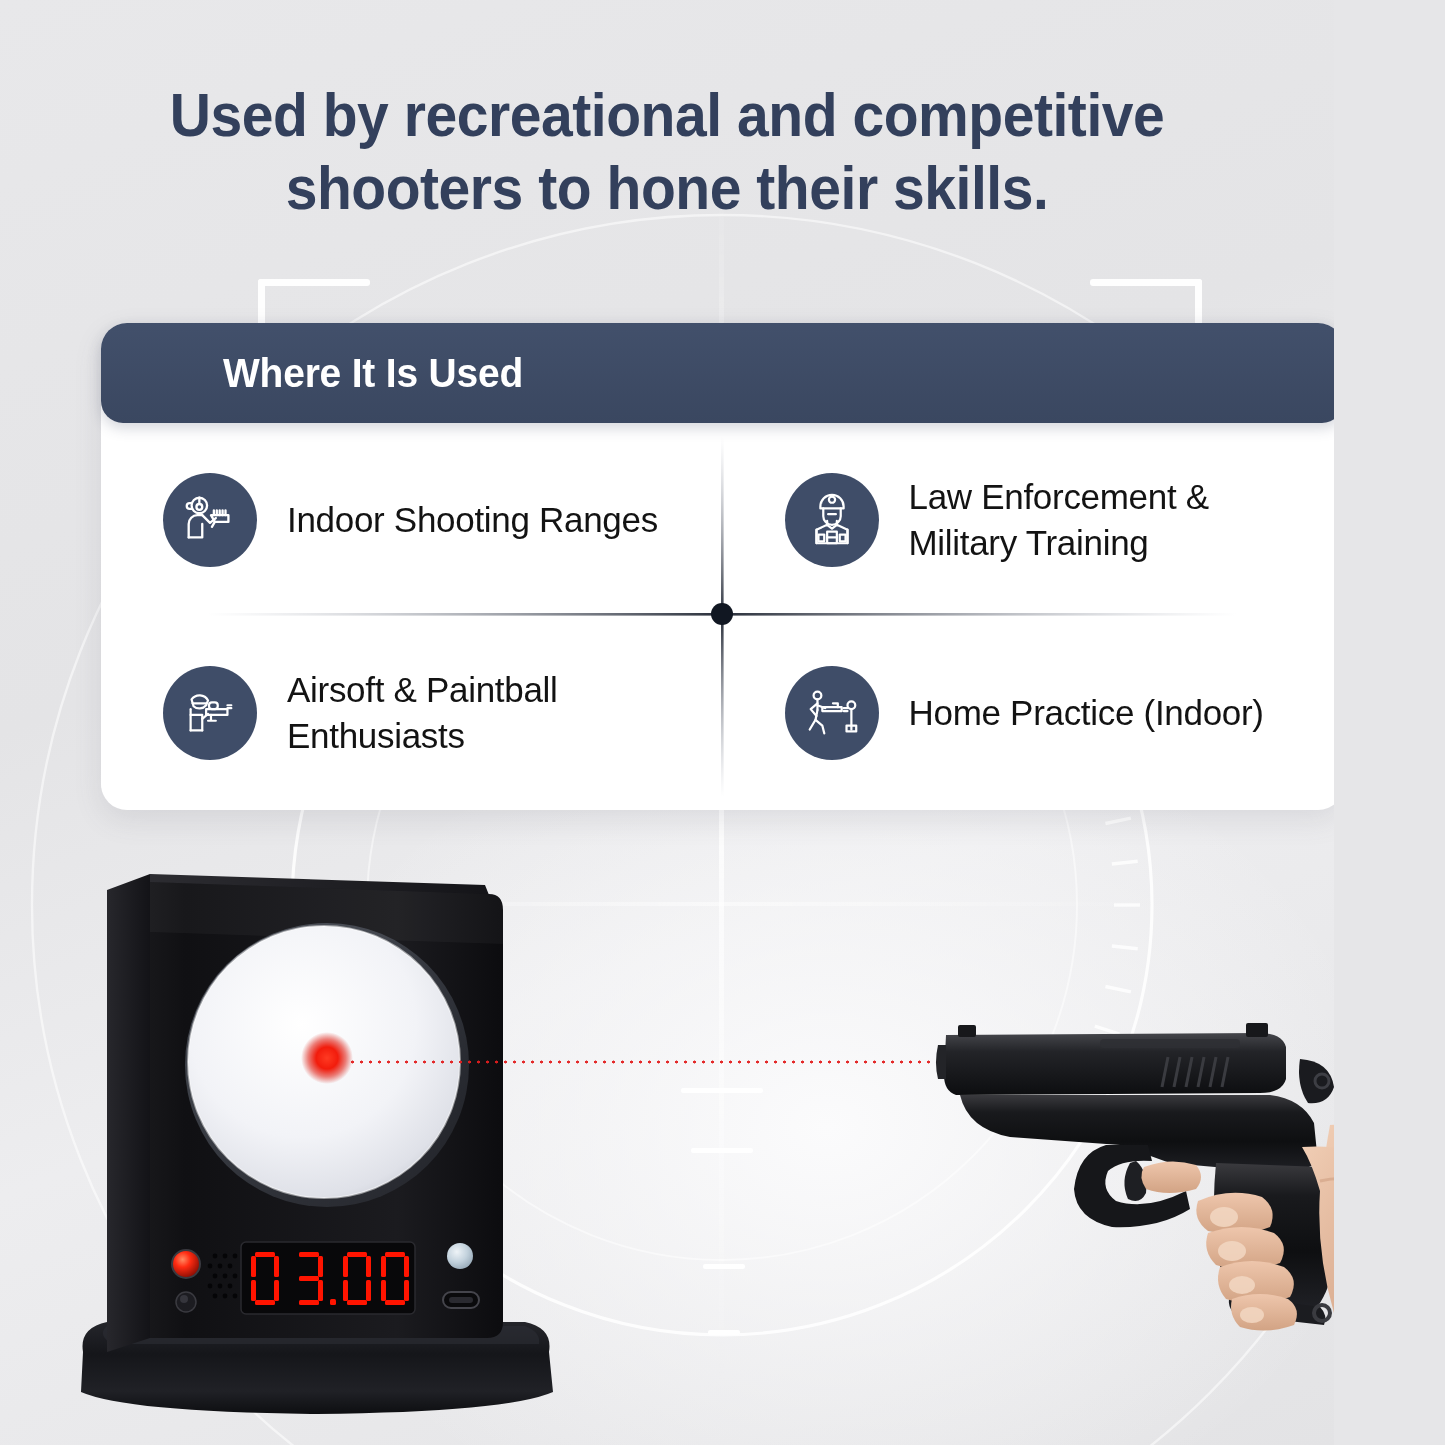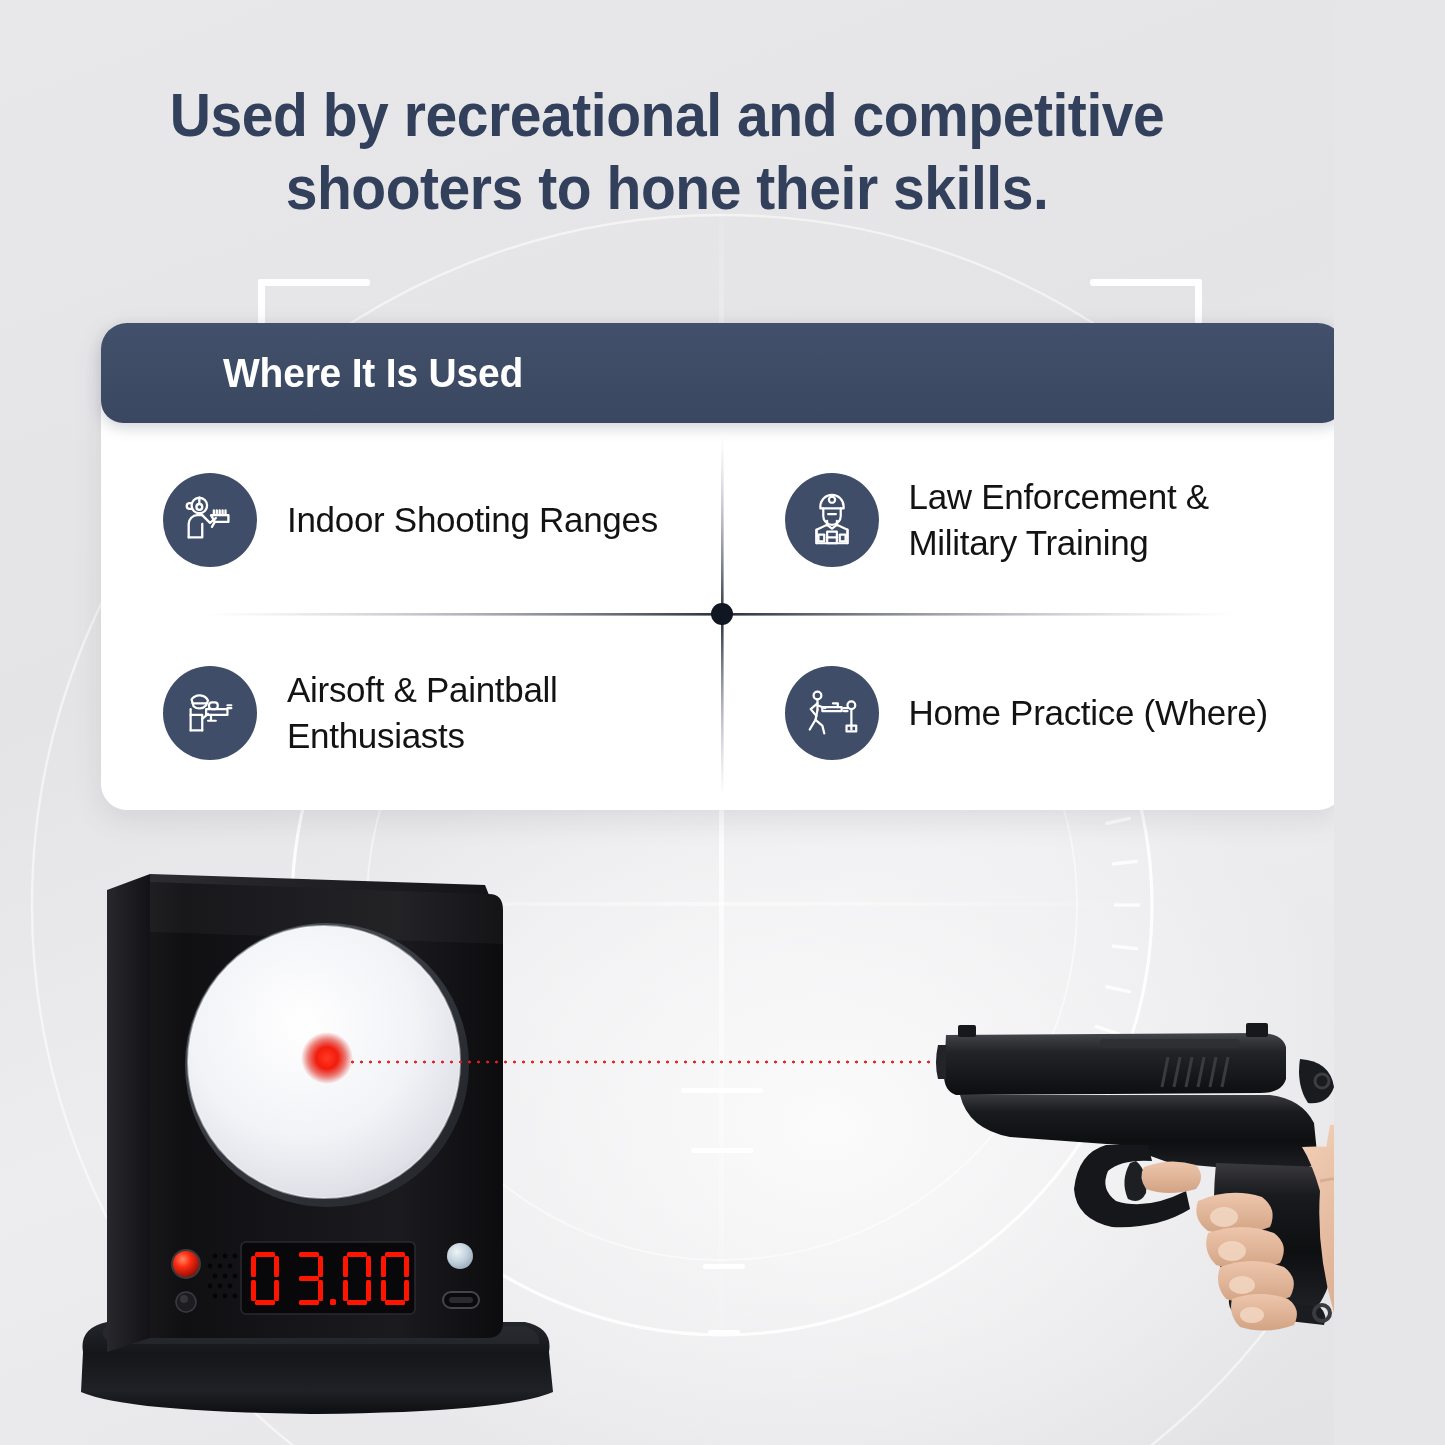--- a/index.html
+++ b/index.html
@@ -296,21 +296,21 @@
             <path d="M15 39l7 6 2 8"></path>
             <path d="M17 24l8 3"></path>
             <path d="M22 26h20v4H22z"></path>
             <path d="M33 22h5v4"></path>
             <path d="M44 27h4M44 30h4"></path>
             <circle cx="52" cy="24" r="4"></circle>
             <path d="M52 28v21"></path>
             <rect x="47" y="45" width="10" height="6"></rect>
           </svg>
         </span>
-        <span class="item-label">Home Practice (Where)</span>
+        <span class="item-label">Home Practice (Indoor)</span>
       </div>
 
     </div>
   </div>
 
   <div class="device">
     <svg width="520" height="580" viewBox="0 0 520 580">
       <defs>
         <linearGradient id="bodyG" x1="0" y1="0" x2="1" y2="0">
           <stop offset="0%" stop-color="#17171a"></stop>

